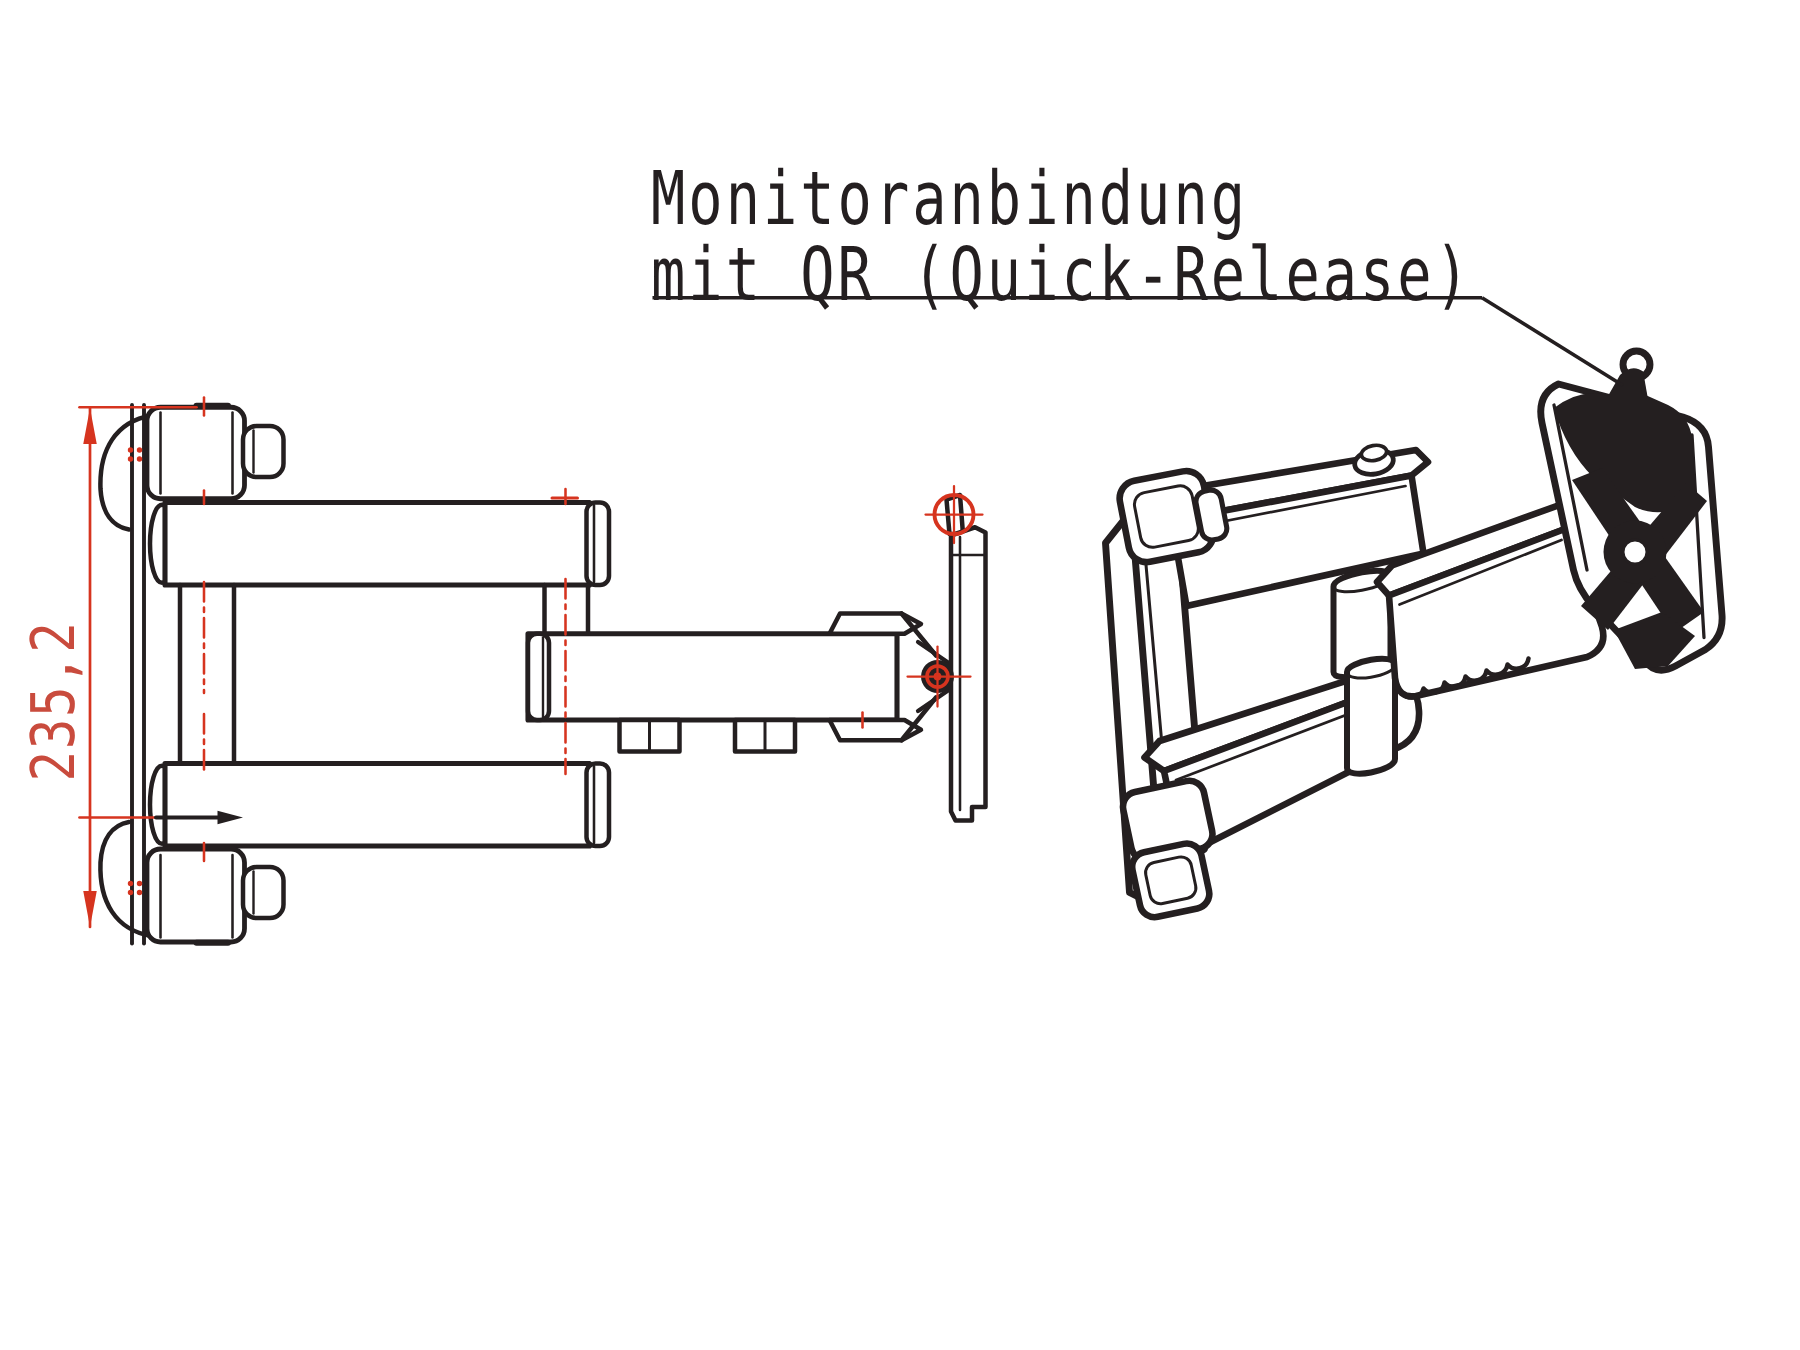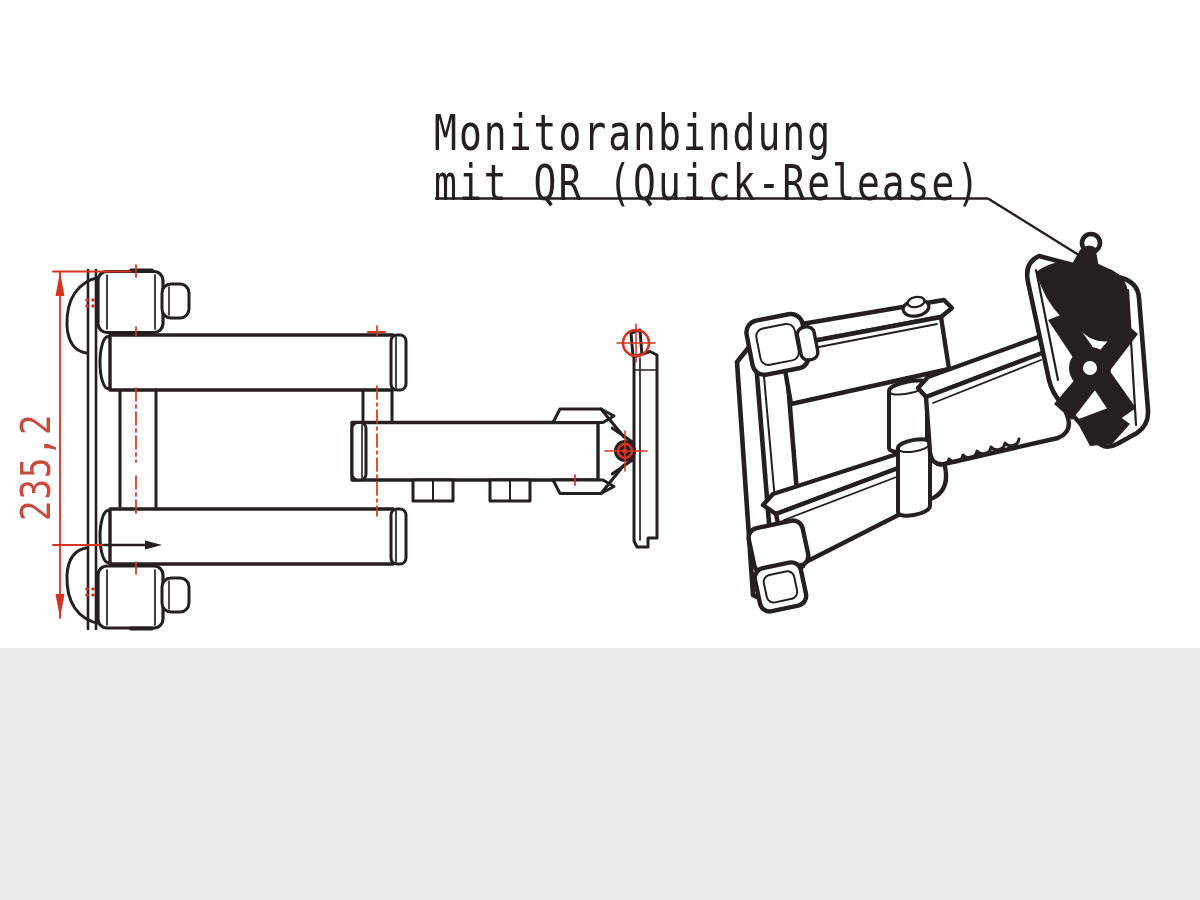--- a/index.html
+++ b/index.html
@@ -3,21 +3,21 @@
 <meta charset="utf-8">
 <style>
   :root{
     --bg:#ffffff;
     --line:#241f20;
     --red:#d6341f;
     --redtext:#c94b3d;
   }
   html,body{margin:0;padding:0;background:#e8e8e8;}
   #canvas{
-    position:relative;width:1200px;height:648px;background:var(--bg);
+    position:relative;width:1200px;height:900px;background:var(--bg);
     overflow:hidden;font-family:"DejaVu Sans Mono","Liberation Mono",monospace;
   }
   #drawing-svg{position:absolute;left:0;top:0;}
   .title-block{
     position:absolute;left:434px;top:108px;
     font-size:38px;line-height:39px;letter-spacing:2px;
     color:var(--line);white-space:nowrap;
     transform:scaleY(1.3);transform-origin:0 0;
   }
   .dim-label{

